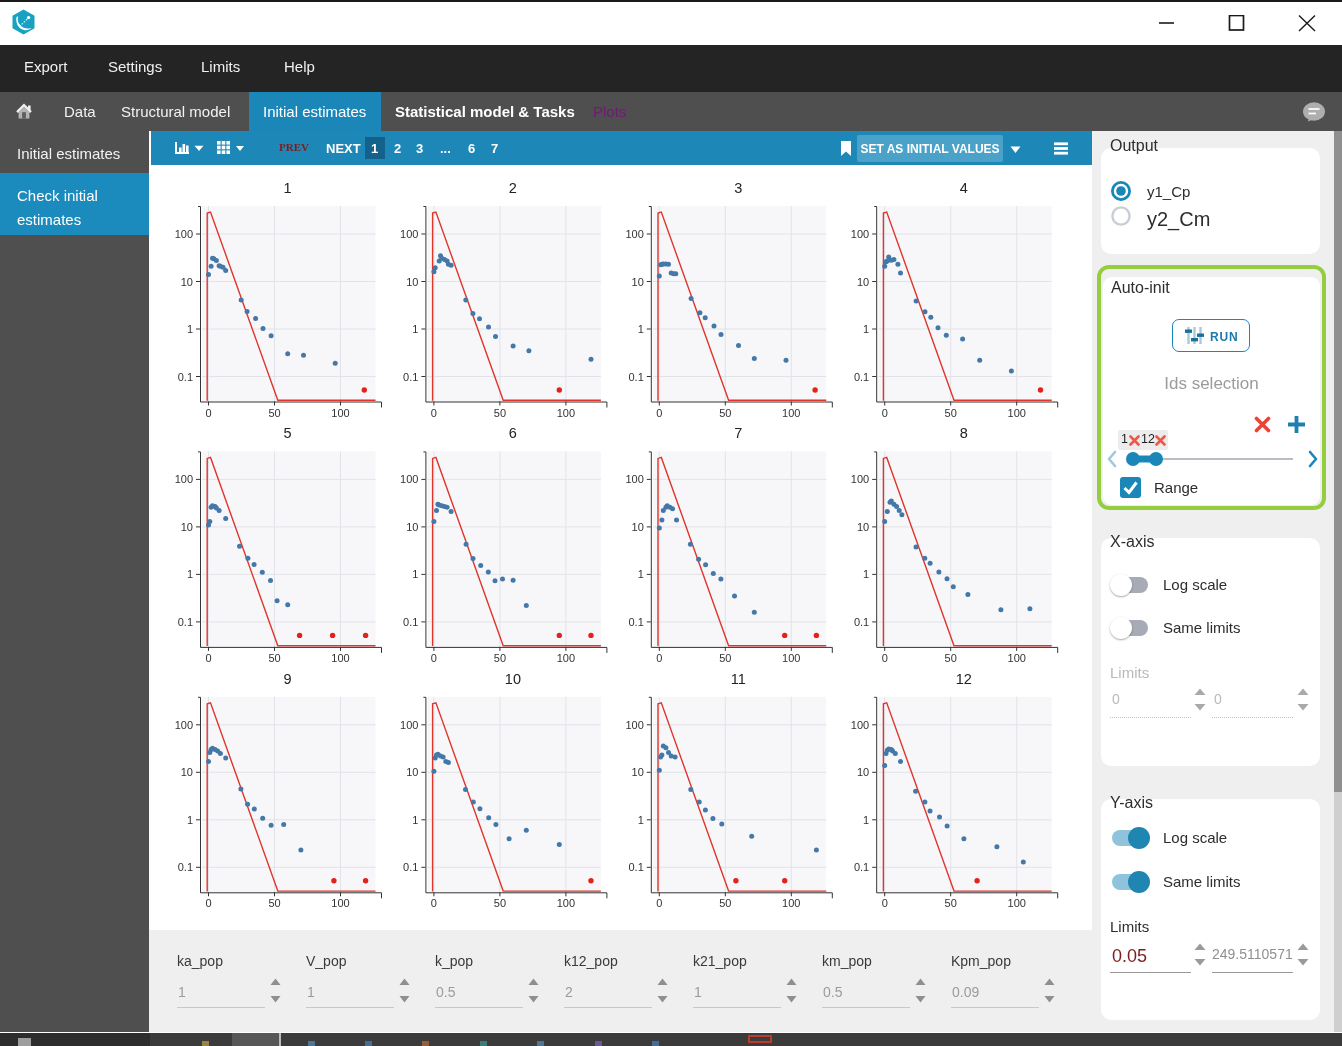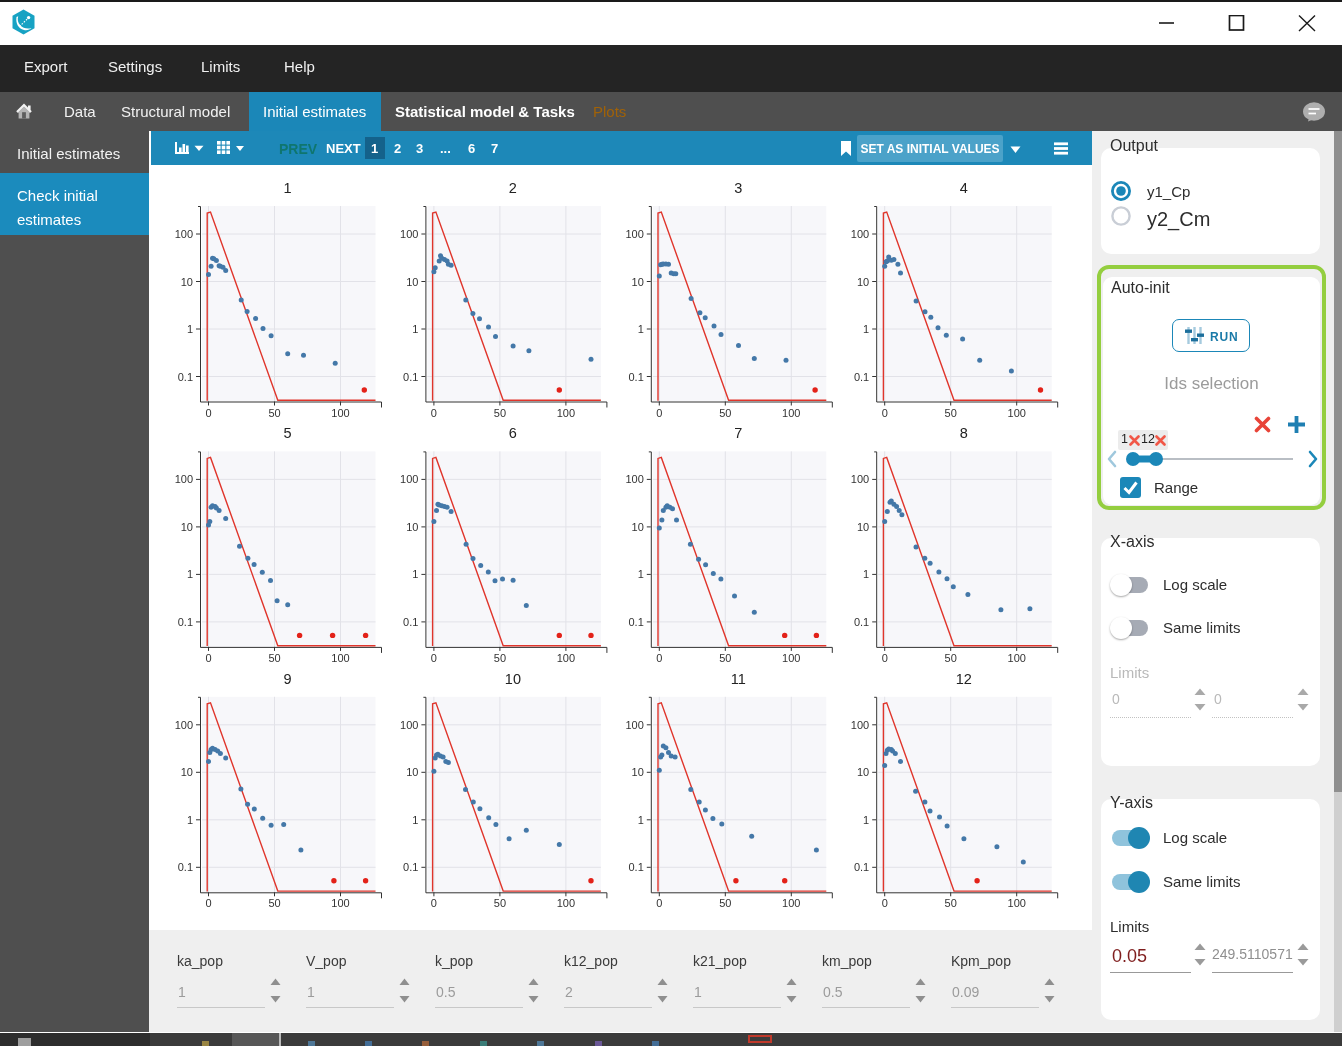--- a/index.html
+++ b/index.html
@@ -28,21 +28,21 @@
 <svg style="position:absolute;left:14px;top:101px;" width="20" height="20" viewBox="0 0 20 20">
 <path d="M2.2 10.2 L10 2.6 L14 6.5 L14 4.4 L16.6 4.4 L16.6 9 L17.8 10.2 L16 12 L10 6.2 L4 12 Z" fill="#f2f2f2"></path>
 <path d="M4.6 10.8 L10 5.6 L15.4 10.8 L15.4 17.5 L4.6 17.5 Z" fill="#b3b3b3"></path>
 <rect x="8.1" y="11.2" width="3.8" height="6.3" fill="#5d5d5d"></rect>
 </svg>
 <div style="position:absolute;left:64px;top:103px;font-size:15px;color:#f2f2f2;">Data</div>
 <div style="position:absolute;left:121px;top:103px;font-size:15px;color:#f2f2f2;">Structural model</div>
 <div style="position:absolute;left:249px;top:92px;width:132px;height:39px;background:#1b87b8;"></div>
 <div style="position:absolute;left:263px;top:103px;font-size:15px;color:#fff;">Initial estimates</div>
 <div style="position:absolute;left:395px;top:103px;font-size:15px;font-weight:bold;color:#fff;">Statistical model &amp; Tasks</div>
-<div style="position:absolute;left:593px;top:103px;font-size:15px;color:#a16207;text-align:center;">Plots</div>
+<div style="position:absolute;left:593px;top:103px;font-size:15px;color:#701a75;text-align:center;">Plots</div>
 <svg style="position:absolute;left:1302px;top:102px;" width="25" height="21">
 <ellipse cx="12" cy="9.5" rx="11" ry="9.3" fill="#aeaeae"></ellipse>
 <path d="M6 19.5 L7.5 14.5 L12.5 16.8 Z" fill="#aeaeae"></path>
 <line x1="6.5" y1="7" x2="17.5" y2="7" stroke="#fff" stroke-width="1.7"></line>
 <line x1="6.5" y1="11.5" x2="14" y2="11.5" stroke="#fff" stroke-width="1.7"></line>
 </svg>
 
 <div style="position:absolute;left:151px;top:131px;width:941px;height:34px;background:#1d88b8;"></div>
 <svg style="position:absolute;left:175px;top:141px;" width="30" height="14">
 <path d="M1 1 V12 H14" fill="none" stroke="#fff" stroke-width="2"></path>
@@ -58,21 +58,21 @@
         <rect x="9.4" y="0" width="3.6" height="3.6"></rect>
 <rect x="0" y="4.7" width="3.6" height="3.6"></rect>
         <rect x="4.7" y="4.7" width="3.6" height="3.6"></rect>
         <rect x="9.4" y="4.7" width="3.6" height="3.6"></rect>
 <rect x="0" y="9.4" width="3.6" height="3.6"></rect>
         <rect x="4.7" y="9.4" width="3.6" height="3.6"></rect>
         <rect x="9.4" y="9.4" width="3.6" height="3.6"></rect>
 </g>
 <path d="M19 5 L27 5 L23 10 Z" fill="#fff"></path>
 </svg>
-<div style="position:absolute;left:279px;top:141px;font-size:14px;font-weight:bold;color:#0f766e;">PREV</div>
+<div style="position:absolute;left:279px;top:141px;font-size:11px;font-weight:bold;color:#7f1d1d;font-family:Liberation Serif, serif;">PREV</div>
 <div style="position:absolute;left:326px;top:141px;font-size:13px;font-weight:bold;color:#fff;">NEXT</div>
 <div style="position:absolute;left:365px;top:137px;width:20px;height:22px;background:#14628b;"></div>
 <div style="position:absolute;left:371px;top:141px;font-size:13px;font-weight:bold;color:#fff;">1</div>
 <div style="position:absolute;left:394px;top:141px;font-size:13px;font-weight:bold;color:#fff;">2</div>
 <div style="position:absolute;left:416px;top:141px;font-size:13px;font-weight:bold;color:#fff;">3</div>
 <div style="position:absolute;left:440px;top:141px;font-size:13px;font-weight:bold;color:#fff;">...</div>
 <div style="position:absolute;left:468px;top:141px;font-size:13px;font-weight:bold;color:#fff;">6</div>
 <div style="position:absolute;left:491px;top:141px;font-size:13px;font-weight:bold;color:#fff;">7</div>
 <svg style="position:absolute;left:840px;top:141px;" width="12" height="16">
       <path d="M1 0 H11 V15 L6 10.5 L1 15 Z" fill="#fff"></path>

